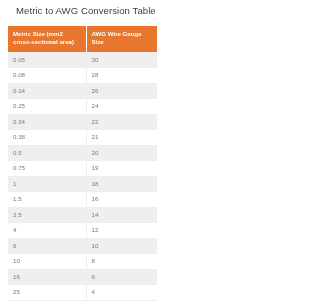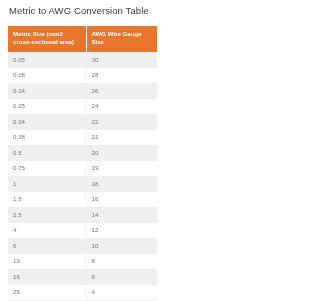--- a/index.html
+++ b/index.html
@@ -15,21 +15,21 @@
   }
   .page {
     position: relative;
     width: 170px;
     height: 301px;
     background: #ffffff;
     box-sizing: border-box;
   }
   .page-title {
     position: absolute;
-    left: 9px;
+    left: 16px;
     top: 5px;
     font-size: 9.5px;
     line-height: 12px;
     color: #3d3d3d;
     letter-spacing: 0.1px;
     white-space: nowrap;
   }
   .table-wrap {
     position: absolute;
     left: 8px;

